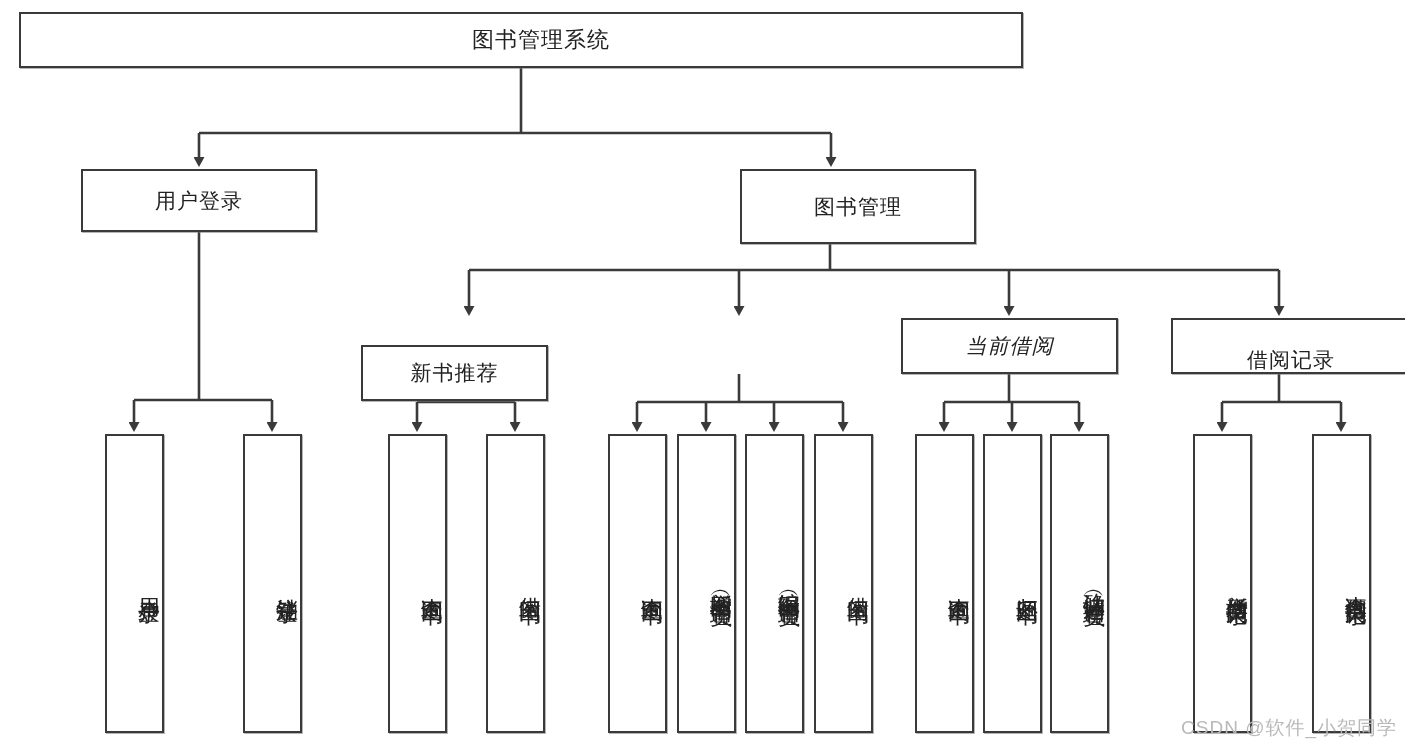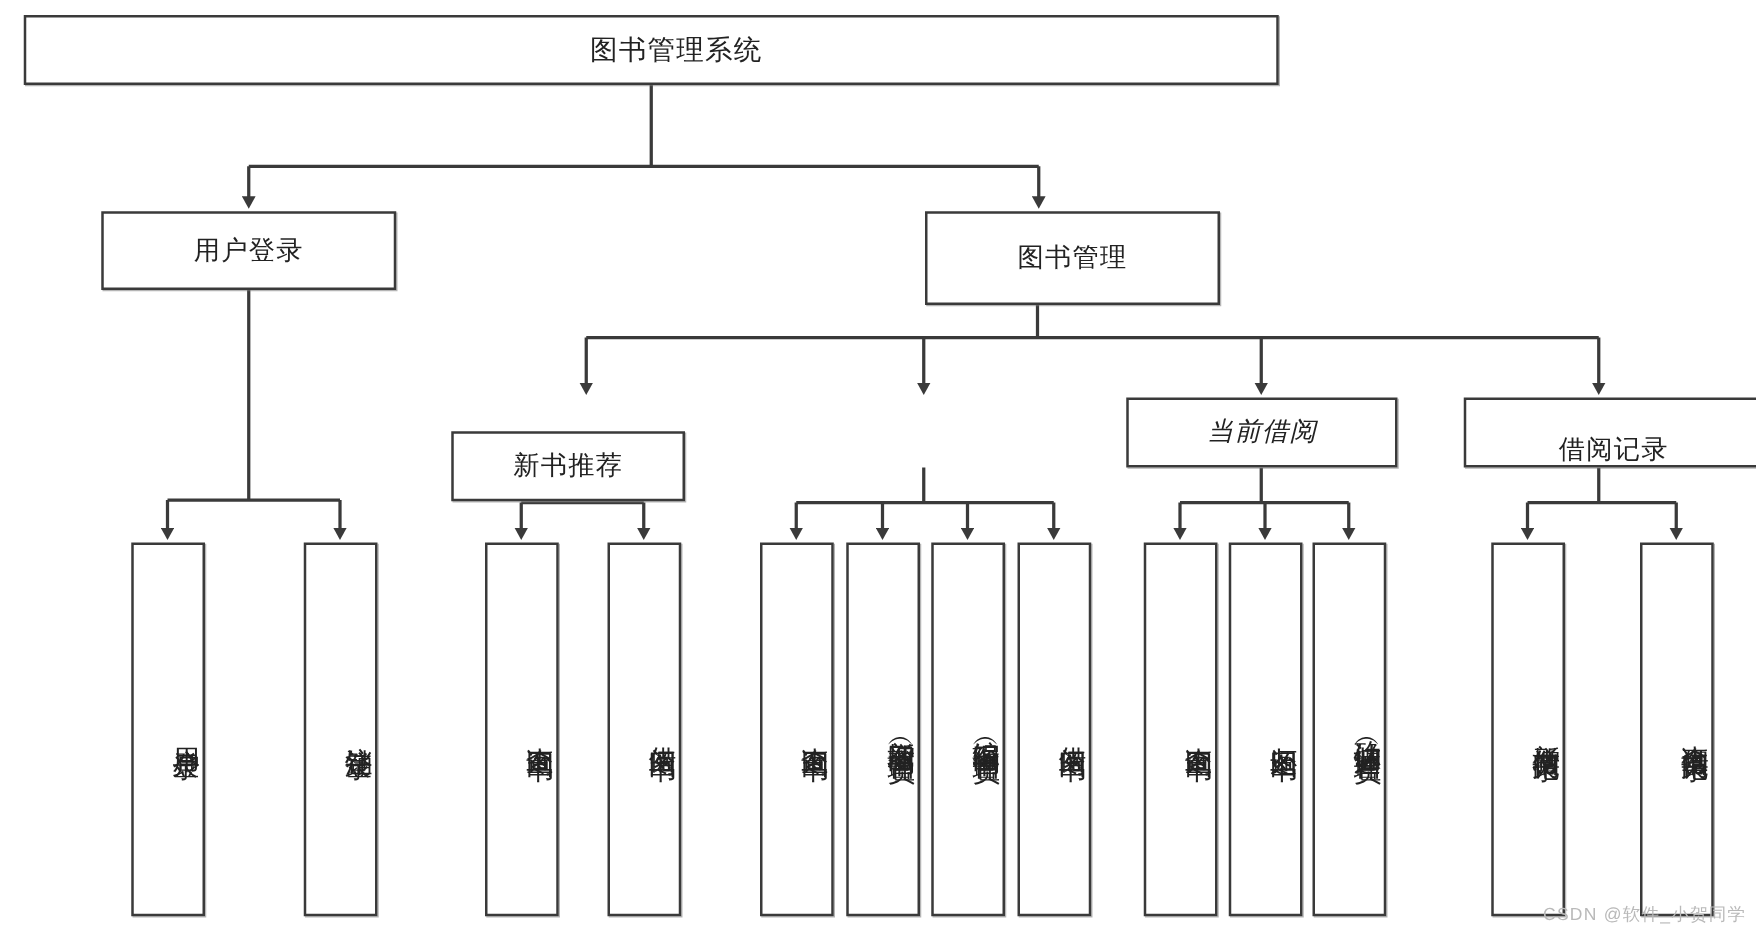--- a/index.html
+++ b/index.html
@@ -56,21 +56,21 @@
   .node.vert .vtext {
     writing-mode: vertical-rl;
     text-orientation: upright;
     white-space: nowrap;
   }
   #root-node { font-size: 22px; }
   .watermark {
     position: absolute;
     right: 8px;
     bottom: 6px;
-    font-size: 14px;
+    font-size: 19px;
     color: #b9b9b9;
     letter-spacing: 1px;
     white-space: nowrap;
     user-select: none;
   }
 </style>
 </head>
 <body>
 
 <div id="canvas">

